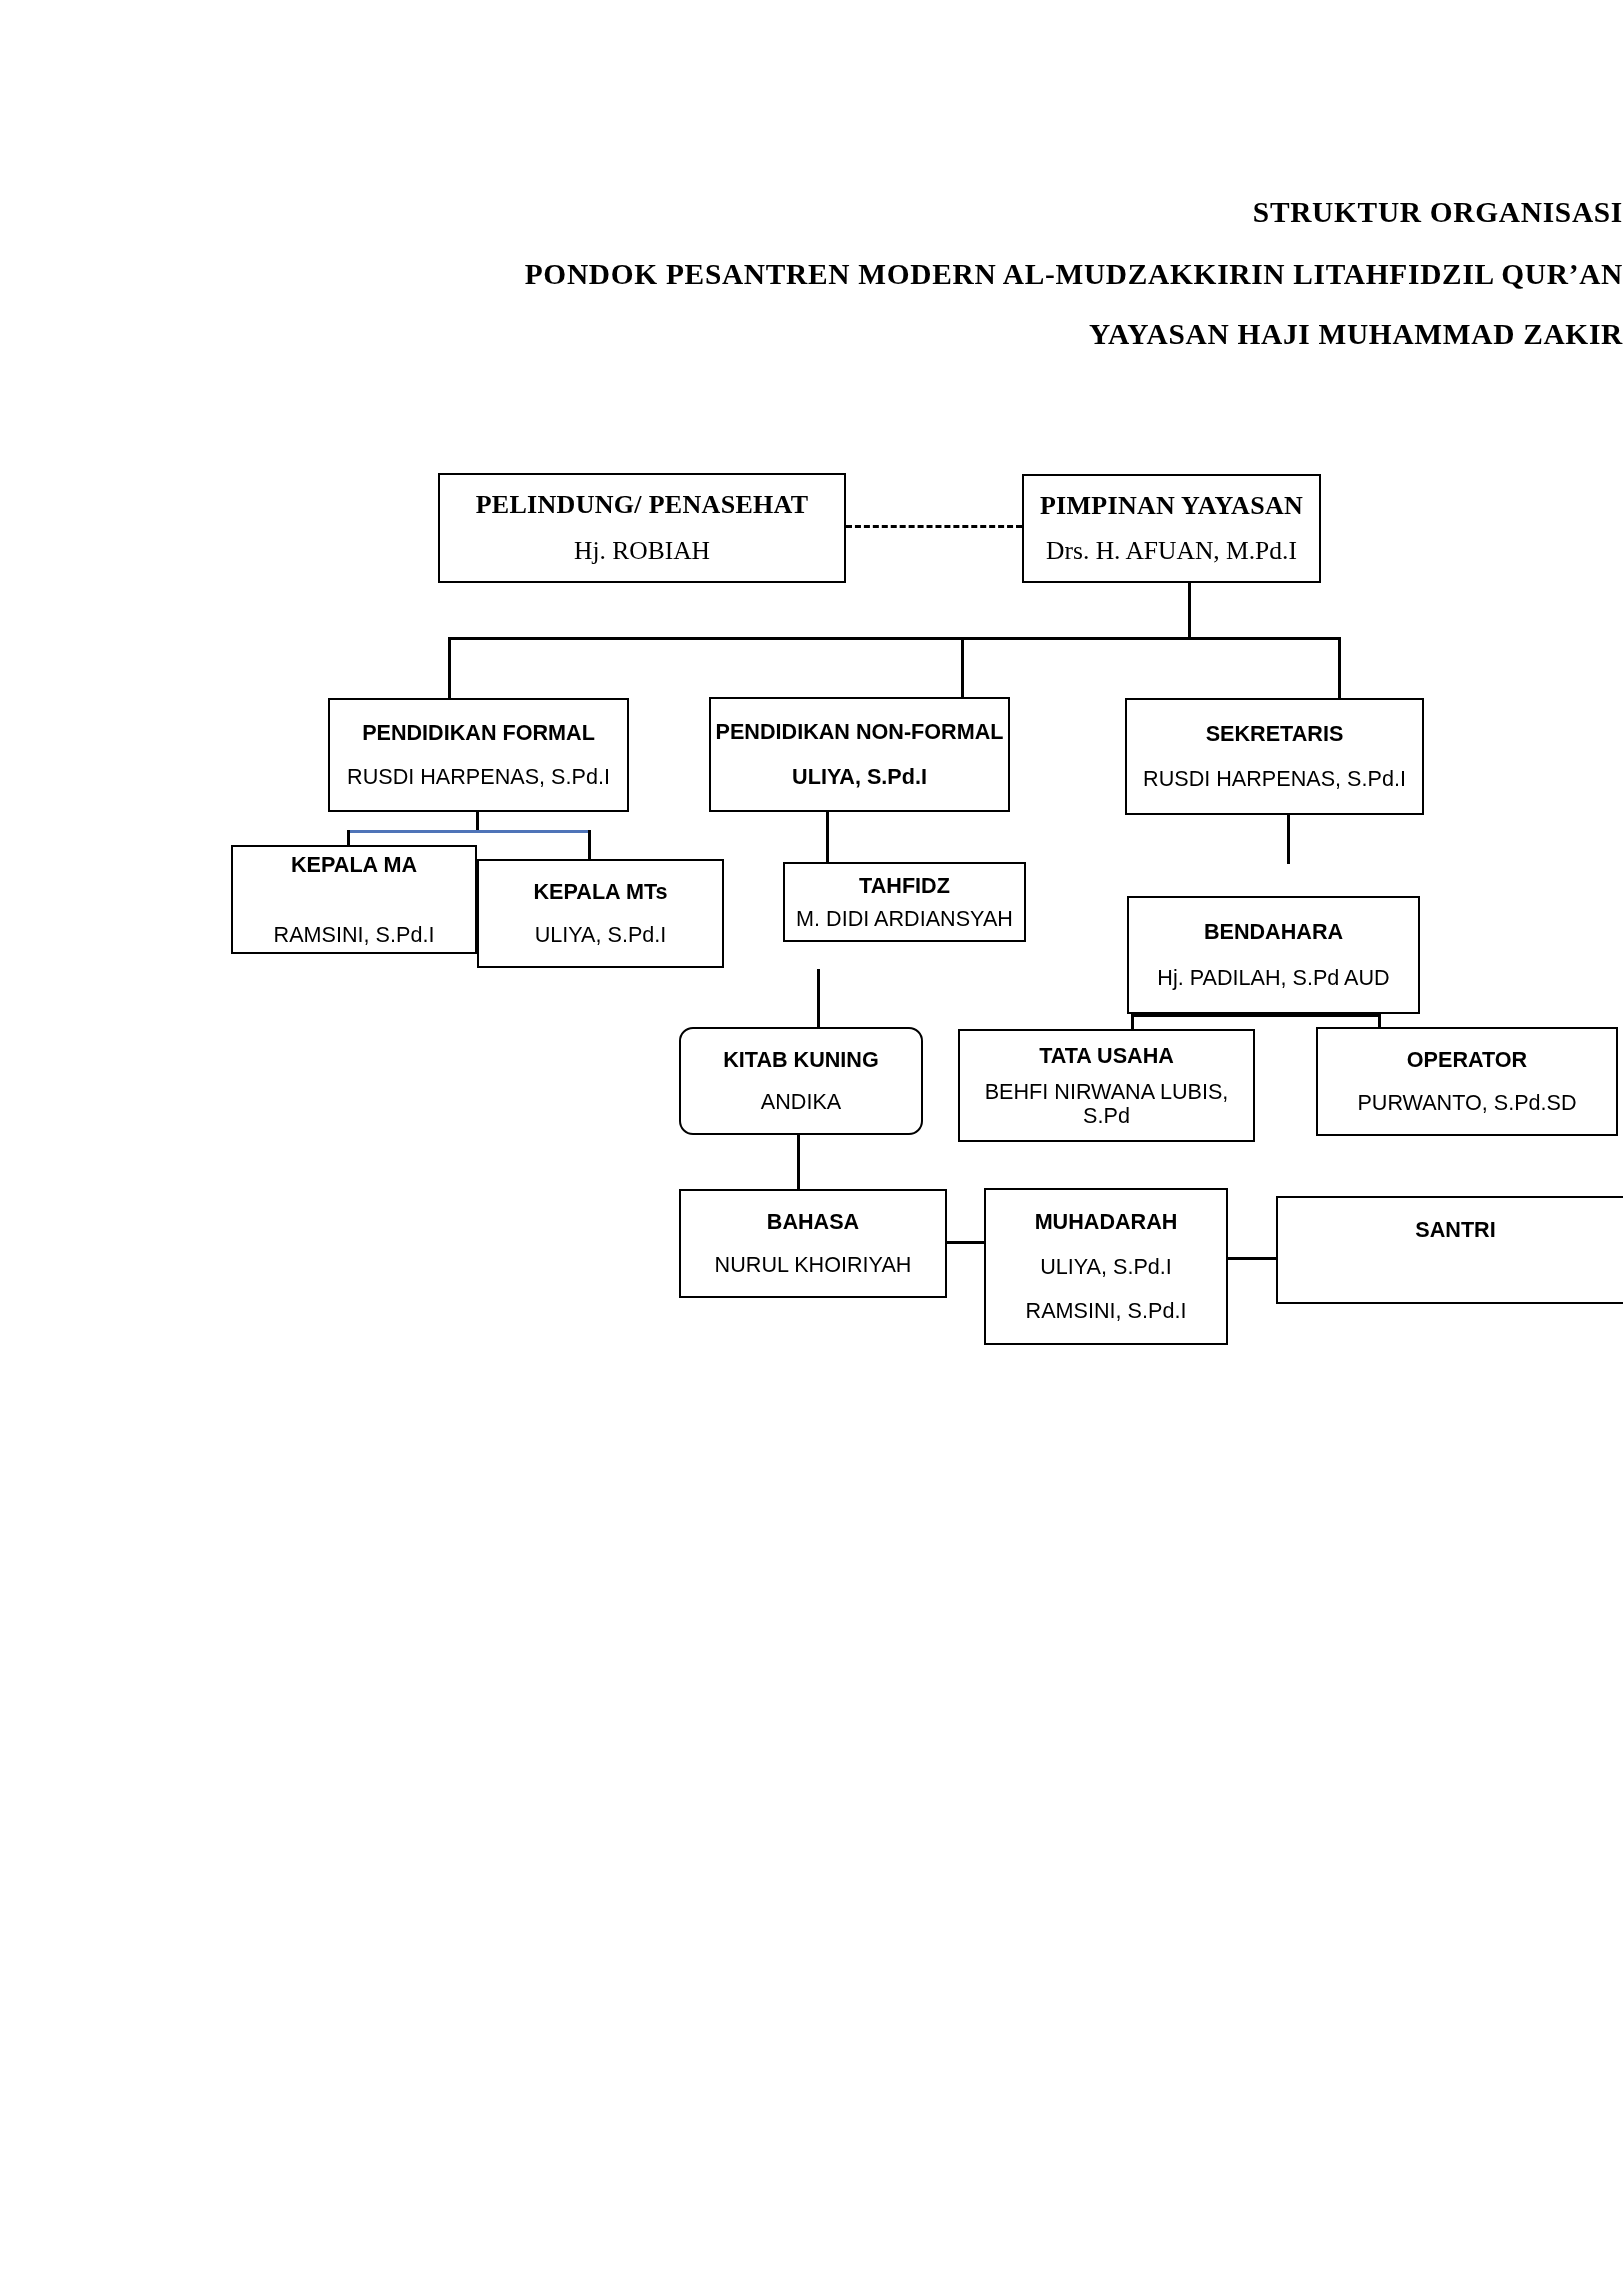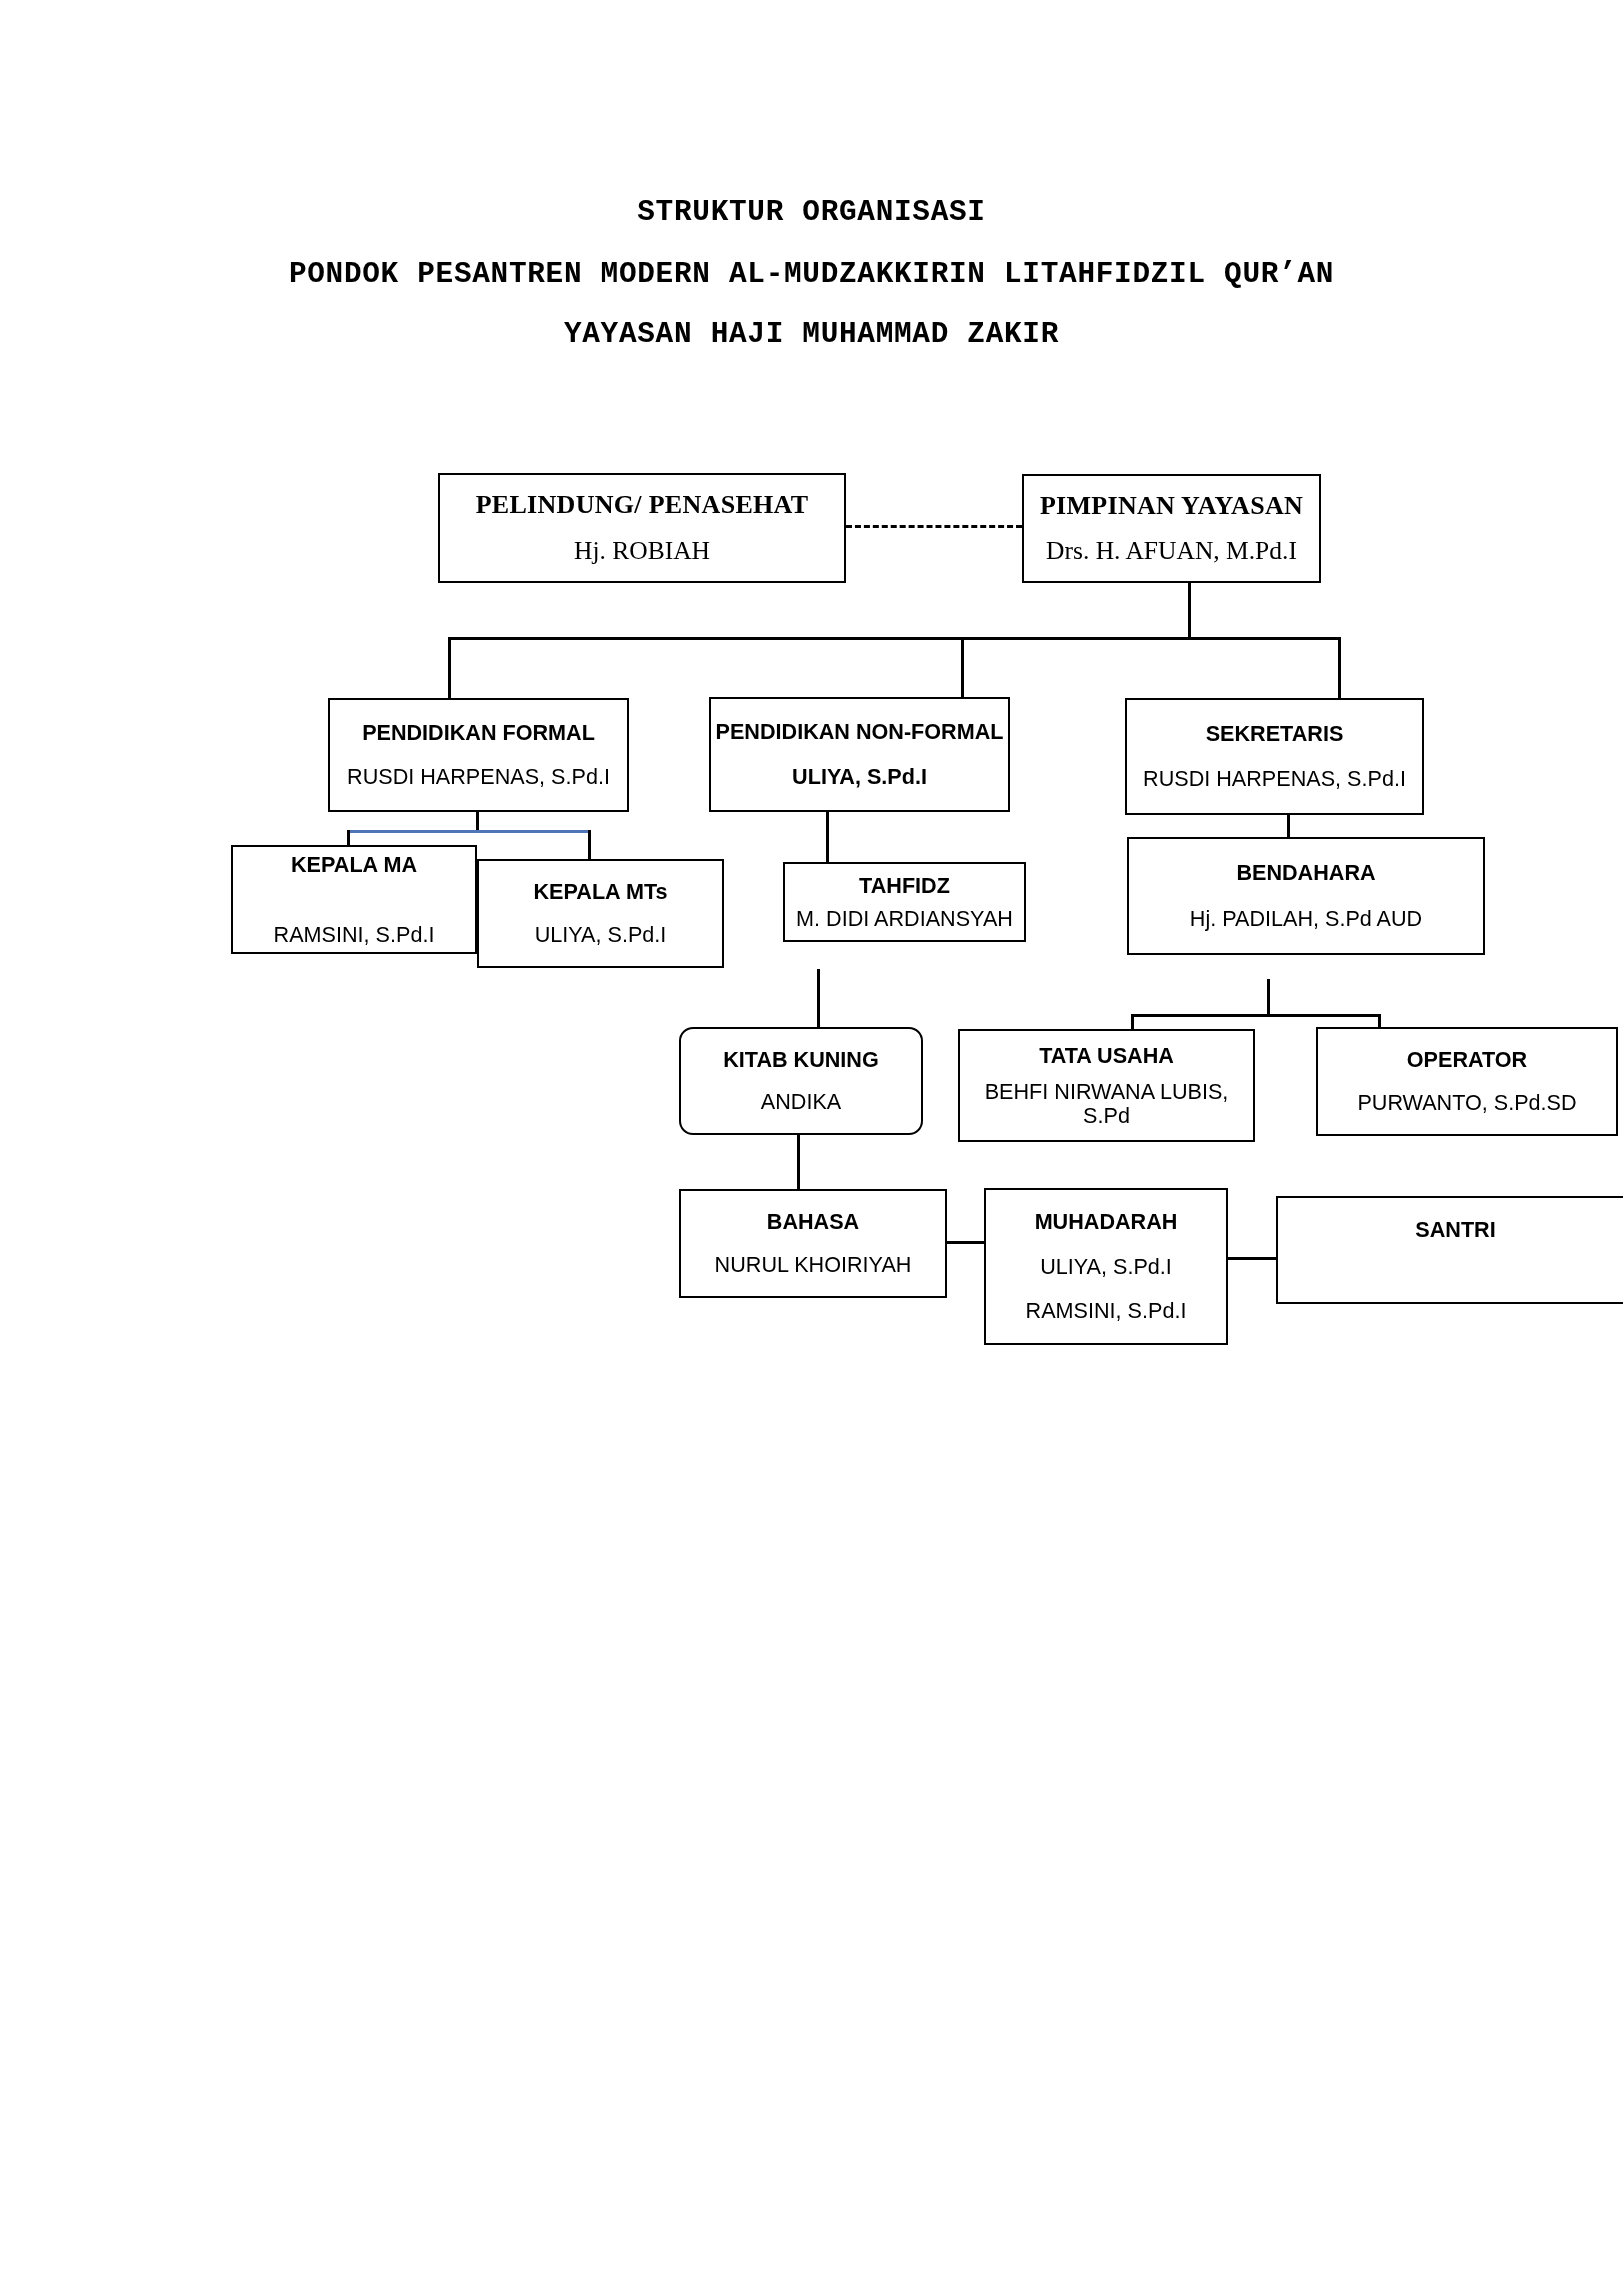--- a/index.html
+++ b/index.html
@@ -2,22 +2,22 @@
 <html style="font-size:10.5px"><head>
 <meta charset="utf-8">
 <style>
   html,body{margin:0;padding:0;}
   body{
     width:1623px;height:2295px;position:relative;background:#ffffff;
     font-family:"Liberation Sans",sans-serif;color:#000;overflow:hidden;
   }
   
   .doc-title{
-    position:absolute;left:0;width:1623px;text-align:center;
-    font-family:Liberation Mono, monospace;font-weight:bold;font-size:29.4px;
+    position:absolute;left:0;width:1623px;text-align:right;
+    font-family:Liberation Serif, serif;font-weight:bold;font-size:29.4px;
     letter-spacing:0.7px;white-space:nowrap;
   }
   #title-line1{top:196px;}
   #title-line2{top:258px;}
   #title-line3{top:318px;}
   
   .box{
     position:absolute;box-sizing:border-box;border:2.6px solid #000;background:#fff;
     display:flex;flex-direction:column;align-items:center;justify-content:space-evenly;
     text-align:center;line-height:1.1;
@@ -30,21 +30,21 @@
   .bold-name{font-weight:bold;}
   
   #box-pelindung            {left:438px; top:473px; width:408px;height:110px;}
   #box-pimpinan             {left:1022px;top:474px; width:299px;height:109px;}
   #box-pendidikan-formal    {left:328px; top:698px;width:301px;height:114px;}
   #box-pendidikan-nonformal {left:709px;top:697px;width:301px;height:115px;}
   #box-sekretaris           {left:1125px;top:698px;width:299px;height:117px;}
   #box-kepala-ma            {left:231px; top:845px;width:246px;height:109px;gap:41px;}
   #box-kepala-mts           {left:477px; top:859px;width:247px;height:109px;}
   #box-tahfidz              {left:783px;top:862px;width:243px;height:80px;}
-  #box-bendahara            {left:1127px;top:837px;width:358px;height:118px;}
+  #box-bendahara            {left:1127px;top:896px;width:293px;height:118px;}
   #box-kitab-kuning         {left:679px;top:1027px;width:244px;height:108px;border-radius:14px;}
   #box-tata-usaha           {left:958px;top:1029px;width:297px;height:113px;}
   #box-operator             {left:1276px;top:1027px;width:302px;height:109px;margin-left:40px;}
   #box-bahasa               {left:679px;top:1189px;width:268px;height:109px;}
   #box-muhadarah            {left:984px;top:1188px;width:244px;height:157px;}
   #box-santri               {left:1276px;top:1196px;width:359px;height:108px;justify-content:flex-start;padding-top:19.6px;}
   
   .h-line,.v-line{position:absolute;background:#000;}
   .h-line{height:2.6px;}
   .v-line{width:2.6px;}

